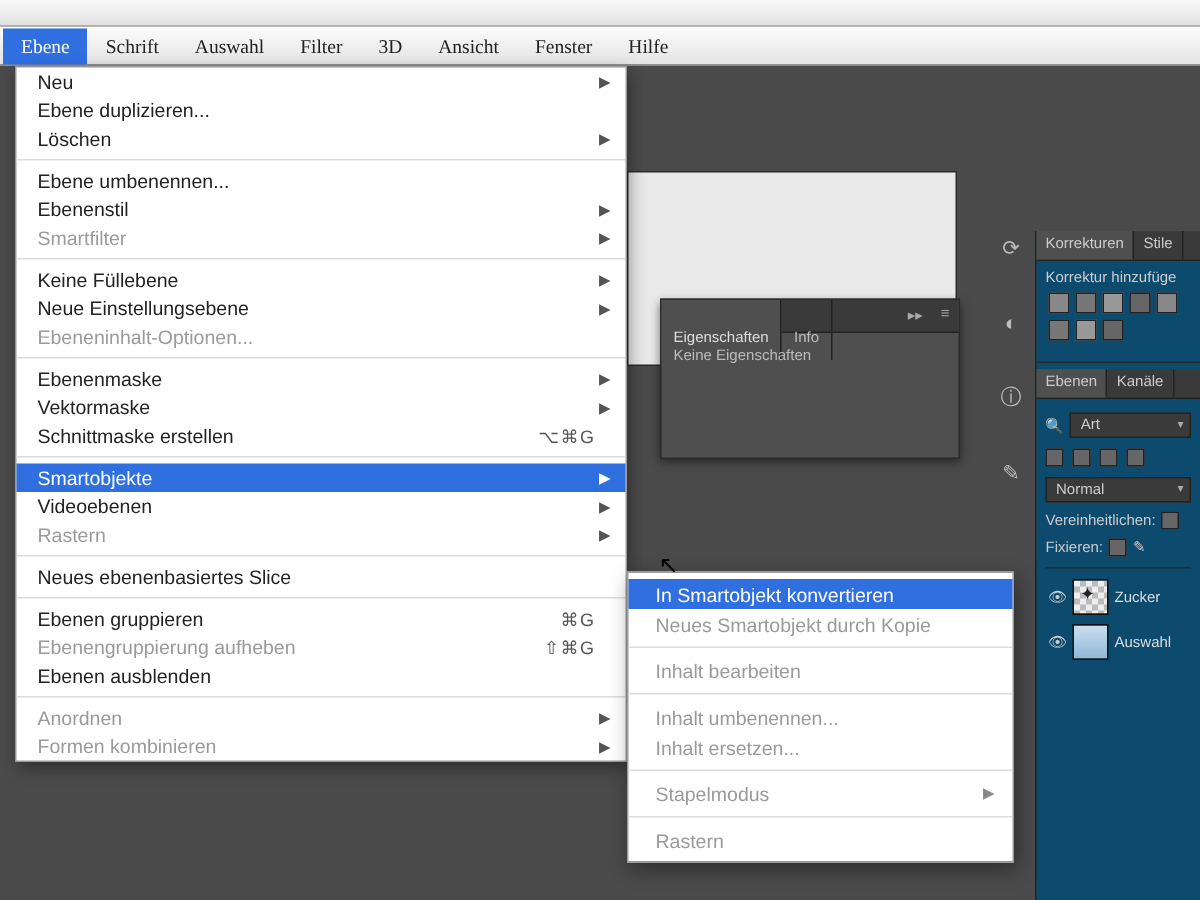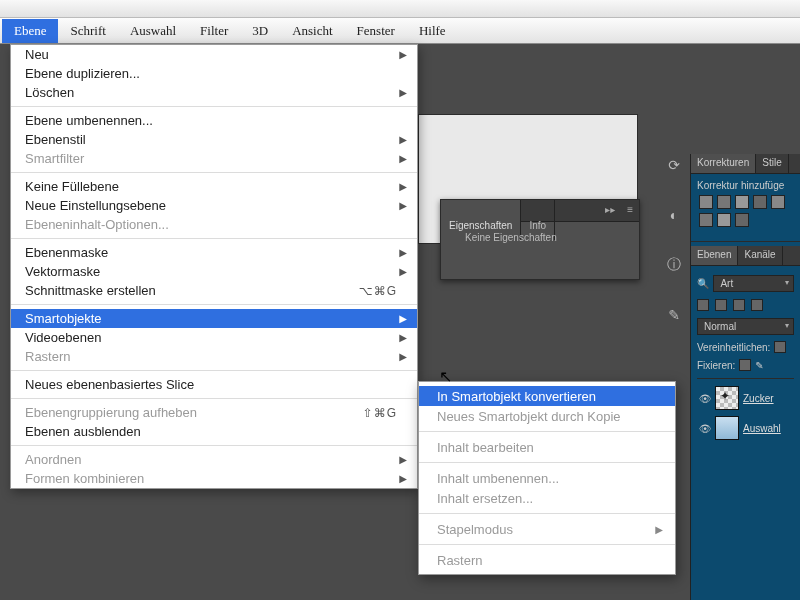--- a/index.html
+++ b/index.html
@@ -24,41 +24,41 @@
 .submenu .arrow { position: absolute; right: 12px; font-size: 10px; color: #888; }
 .cursor { position: absolute; left: 439px; top: 367px; z-index: 70; font-size: 16px; color: #000; pointer-events:none; }
 .workspace { position:absolute; left:0; top:44px; right:0; bottom:0; background:#4a4a4a; }
 .canvas { position:absolute; left:418px; top:70px; width:220px; height:130px; background:#e9e9e9; border:1px solid #2c2c2c; }
 .eig-panel { position:absolute; left:440px; top:155px; width:200px; background:#4f4f4f; border:1px solid #2a2a2a; box-shadow:0 2px 6px rgba(0,0,0,.5); }
 .eig-tabs { display:flex; background:#3a3a3a; border-bottom:1px solid #222; height:22px; font-size:10px; color:#bcbcbc; align-items:stretch; }
 .eig-tabs .tab { padding:20px 8px; border-right:1px solid #222; }
 .eig-tabs .tab.active { background:#4f4f4f; color:#ddd; }
 .eig-tabs .spacer { flex:1; }
 .eig-tabs .ctl { padding:4px 6px; font-size:10px; color:#aaa; }
-.eig-body { padding:10px 8px 36px; font-size:10px; color:#bcbcbc;margin-left:16px; }
+.eig-body { padding:10px 8px 62px; font-size:10px; color:#bcbcbc; }
 .toolcol { position:absolute; left:660px; top:110px; width:28px; display:flex; flex-direction:column; gap:28px; align-items:center; }
 .toolcol .ticon { width:22px; height:22px; color:#bcbcbc; display:flex; align-items:center; justify-content:center; font-size:14px; }
 .rpanels { position:absolute; right:0; top:110px; width:110px; bottom:0; background:#0c4a6e; border-left:1px solid #222; font-size:10px; color:#ccc; }
 .rpanels .ptabs { display:flex; background:#3a3a3a; border-bottom:1px solid #222; height:20px; }
 .rpanels .ptabs .tab { padding:3px 6px; border-right:1px solid #222; }
 .rpanels .ptabs .tab.active { background:#4f4f4f; }
 .rpanels .body { padding:6px 6px; }
 .rpanels .row2 { display:flex; align-items:center; gap:4px; padding:3px 0; }
 .rpanels .select { background:#3a3a3a; border:1px solid #222; padding:2px 16px 2px 6px; position:relative; flex:1; }
 .rpanels .select::after { content:'▾'; position:absolute; right:4px; font-size:8px; color:#aaa; }
 .rpanels .iconrow { display:flex; gap:6px; padding:4px 0; }
 .rpanels .mini { width:12px; height:12px; background:#666; border:1px solid #222; }
 .rpanels .sep2 { height:1px; background:#2a2a2a; margin:4px 0; }
 .layerrow { display:flex; align-items:center; gap:4px; padding:3px 2px; }
 .eye { width:12px; height:12px; display:flex; align-items:center; justify-content:center; font-size:10px; color:#ccc; }
 .thumb { width:24px; height:24px; border:1px solid #111; background:#777; }
 .thumb.checker { background: repeating-conic-gradient(#bbb 0 25%, #eee 0 50%) 0 0/8px 8px; position:relative; }
 .thumb.checker::after { content:'✦'; position:absolute; left:4px; top:2px; color:#222; font-size:12px; }
 .thumb.img { background: linear-gradient(#c9dff0,#8fb8d6); }
-.lname { font-size:10px; color:#ddd;text-decoration:underline; }
+.lname { font-size:10px; color:#ddd; }
 .swatches { display:flex; flex-wrap:wrap; gap:4px; padding:4px 2px; }
 .swatches .sw { width:14px; height:14px; border:1px solid #222; }
 </style>
 </head>
 <body>
 
 <div class="titlebar"></div>
 
 <div class="menubar">
   <div class="mitem active">Ebene</div>
@@ -213,20 +213,24 @@
     </div>
     <div class="row disabled">
       <span>Rastern</span>
       <span class="arrow">▶</span>
     </div>
     <div class="sep"></div>
     <div class="row">
       <span>Neues ebenenbasiertes Slice</span>
     </div>
     <div class="sep"></div>
+    <div class="row">
+      <span>Ebenen gruppieren</span>
+      <span class="shcut">⌘G</span>
+    </div>
     <div class="row disabled">
       <span>Ebenengruppierung aufheben</span>
       <span class="shcut">⇧⌘G</span>
     </div>
     <div class="row">
       <span>Ebenen ausblenden</span>
     </div>
     <div class="sep"></div>
     <div class="row disabled">
       <span>Anordnen</span>

